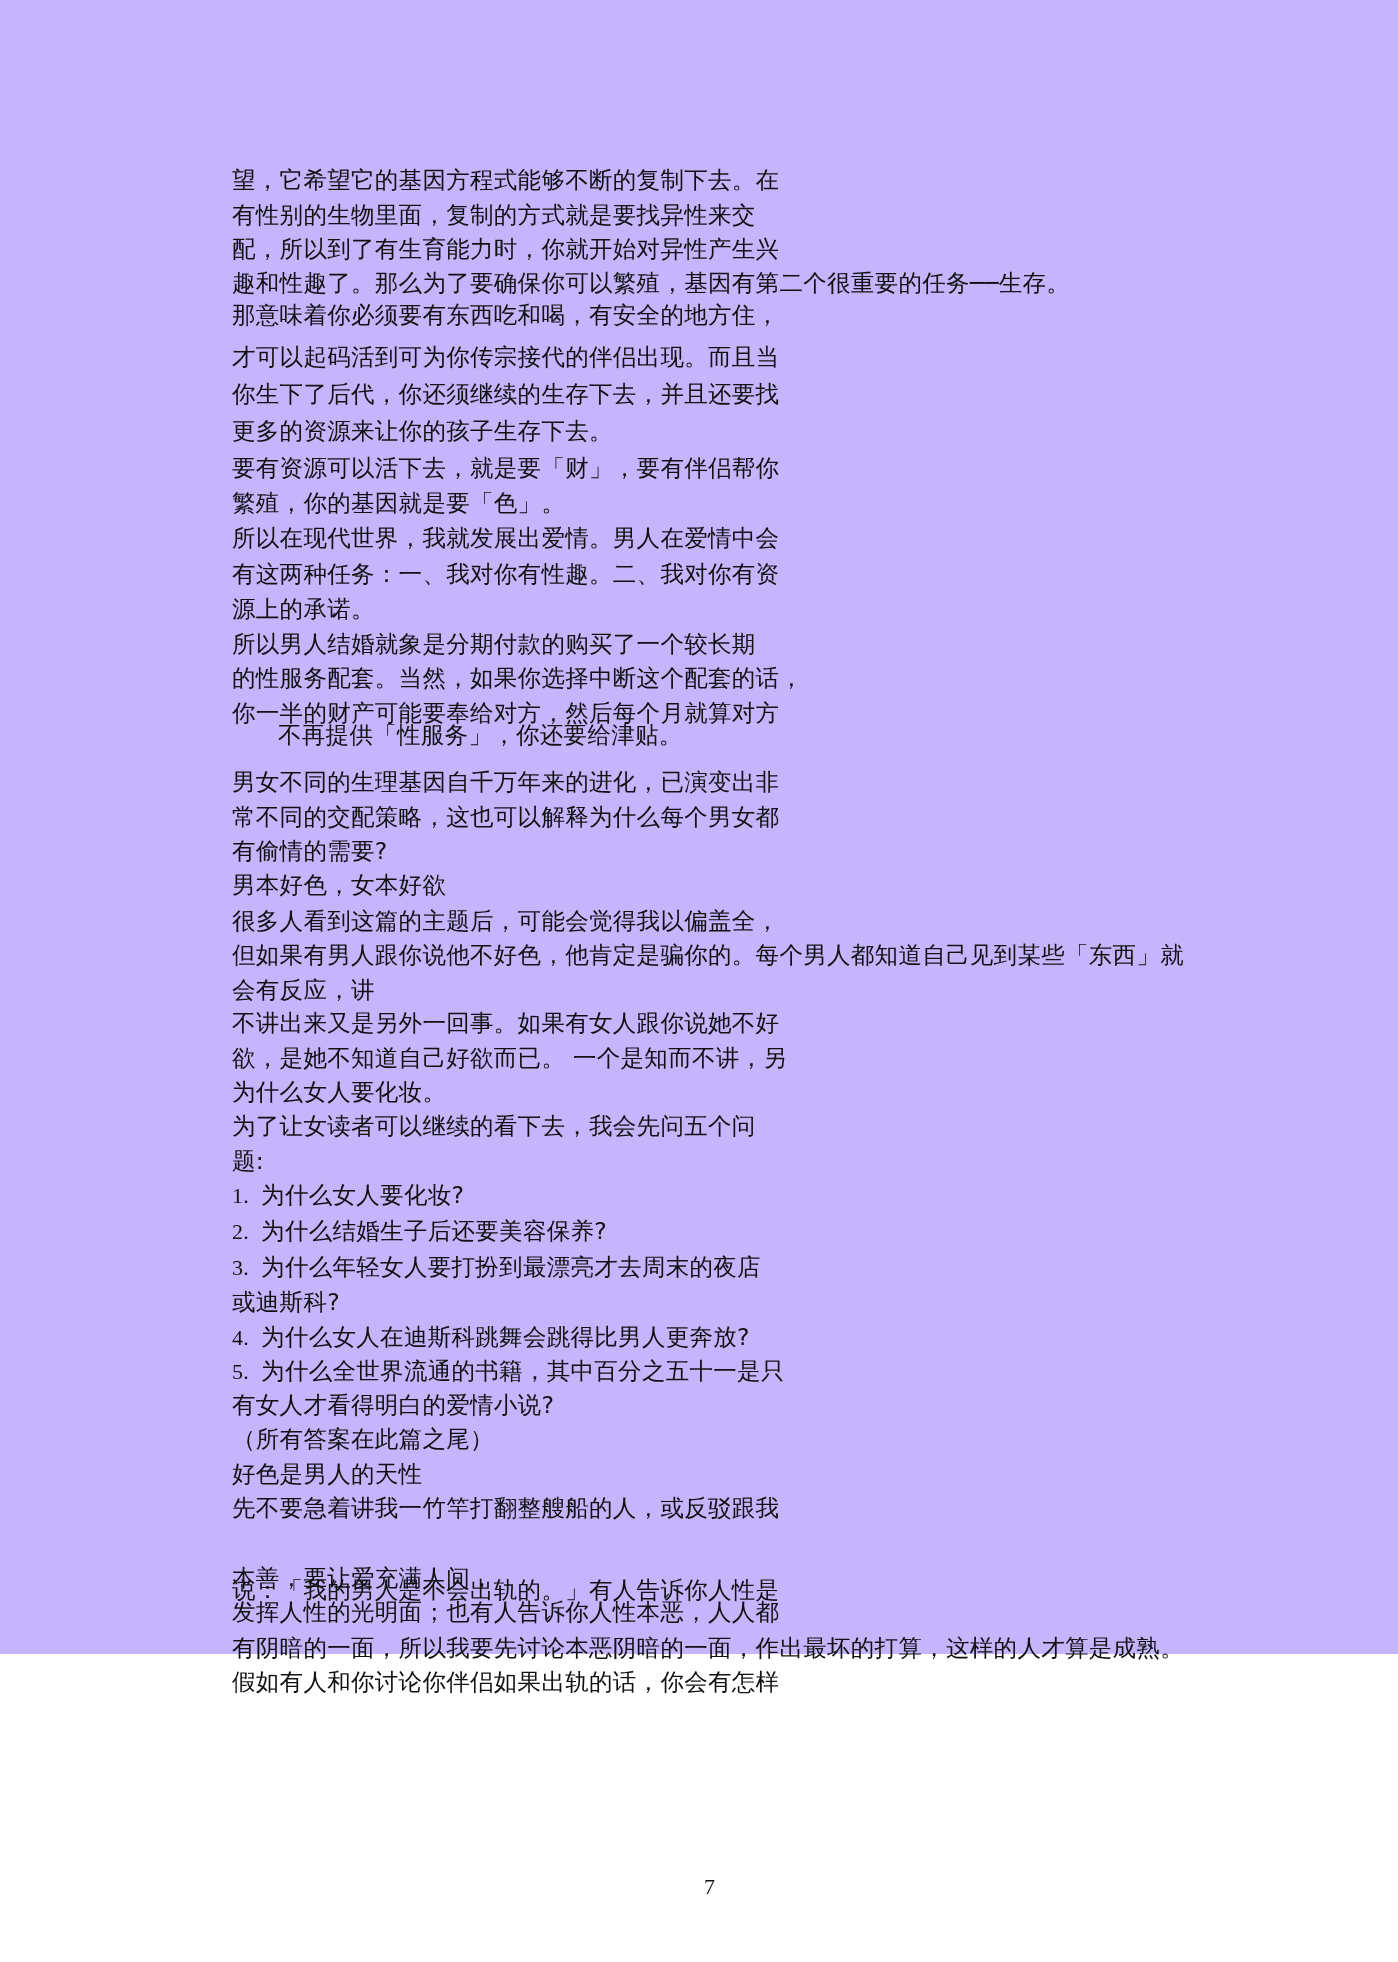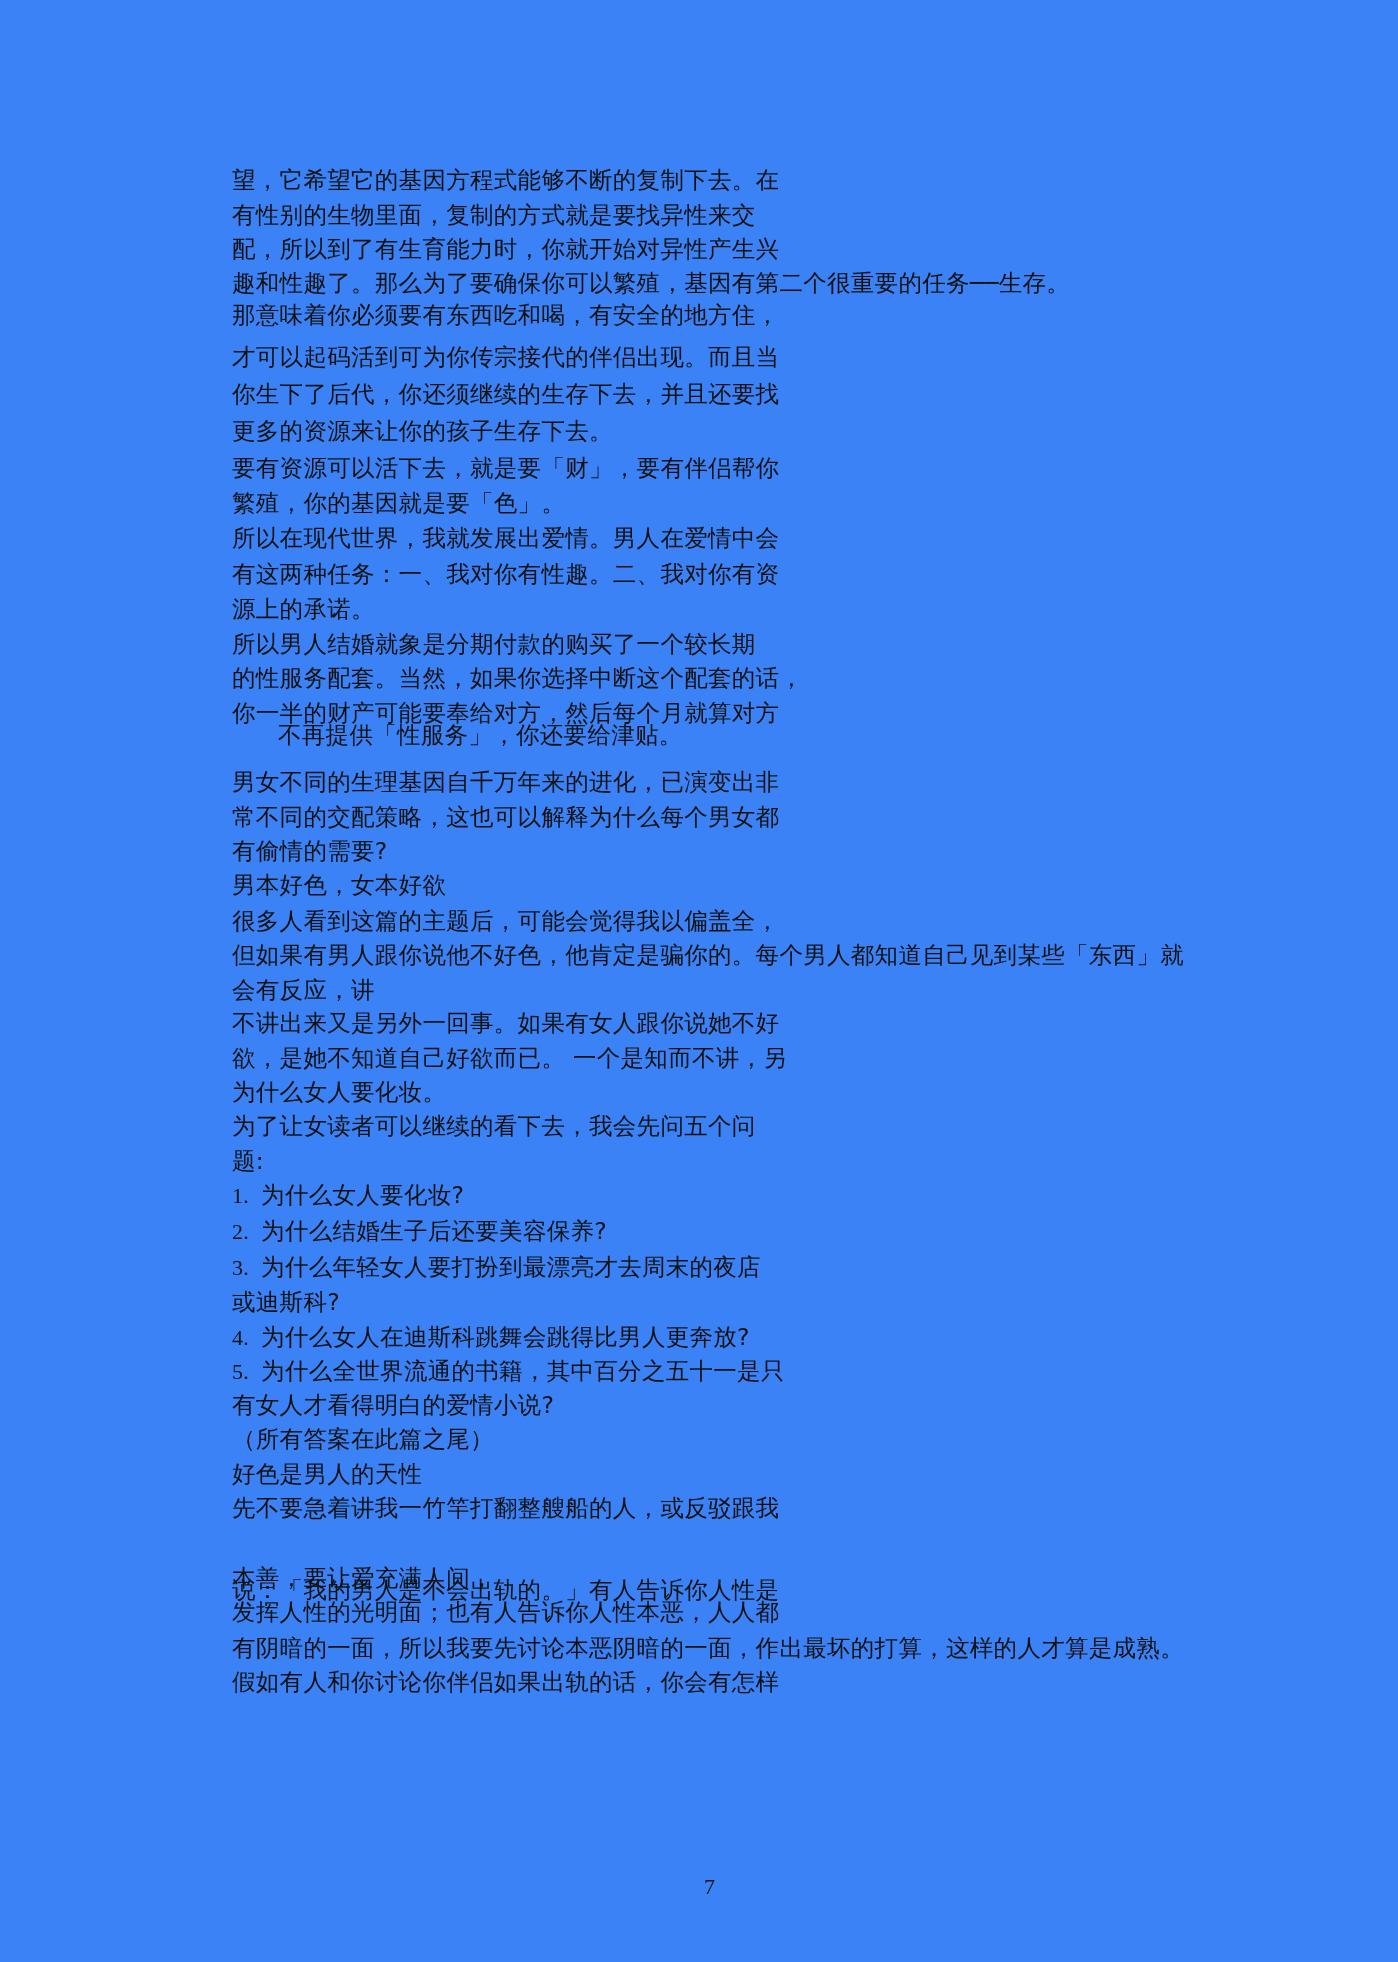--- a/index.html
+++ b/index.html
@@ -1,18 +1,18 @@
 <!DOCTYPE html>
 <html><head>
 <meta charset="utf-8">
 <style>
   html, body { margin: 0; padding: 0; background: #ffffff; }
   body { width: 1398px; height: 1962px; position: relative; overflow: hidden;
          font-family: "DejaVu Sans", "Liberation Sans", sans-serif; color: #111; }
-  .page { position: absolute; left: 0; top: 0; width: 1398px; height: 1962px; background: #3b82f6; }
+  .page { position: absolute; left: 0; top: 0; width: 1398px; height: 1654px; background: #c4b5fd; }
   .line { position: absolute; left: 232px; font-size: 23.5px; line-height: 30px; white-space: nowrap; letter-spacing: 0.3px; }
   .num { font-family: "Liberation Serif", "DejaVu Serif", serif; font-size: 22px; margin-right: 12px; }
   .page-number { position: absolute; left: 704px; top: 1874px; font-family: "Liberation Serif", "DejaVu Serif", serif; font-size: 22px; }
 </style>
 </head>
 <body>
 
 <div class="page" id="page">
     <div class="line" style="top: 165px;">望，它希望它的基因方程式能够不断的复制下去。在</div>
     <div class="line" style="top: 200px;">有性别的生物里面，复制的方式就是要找异性来交</div>

